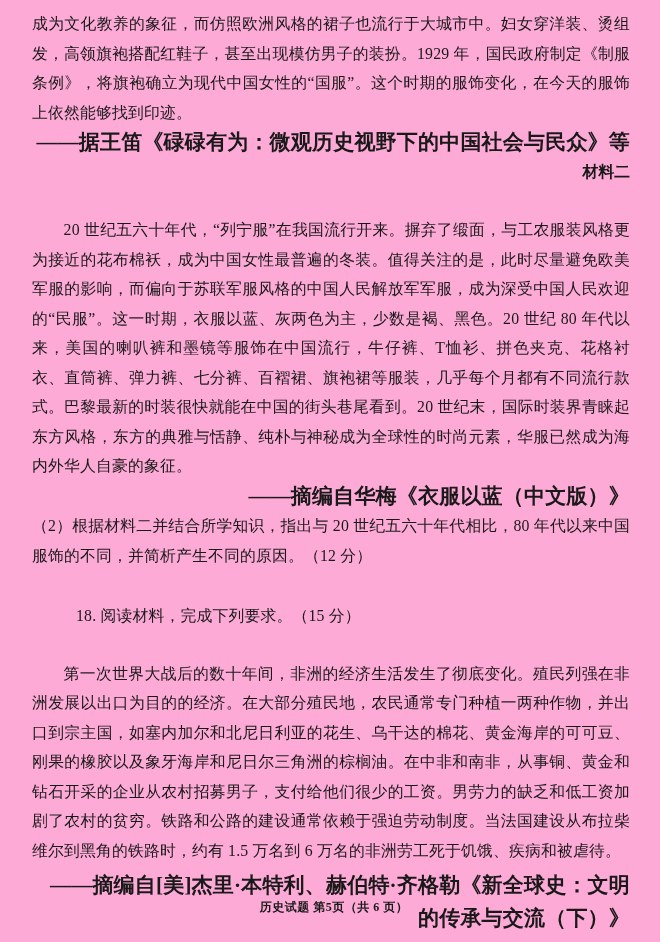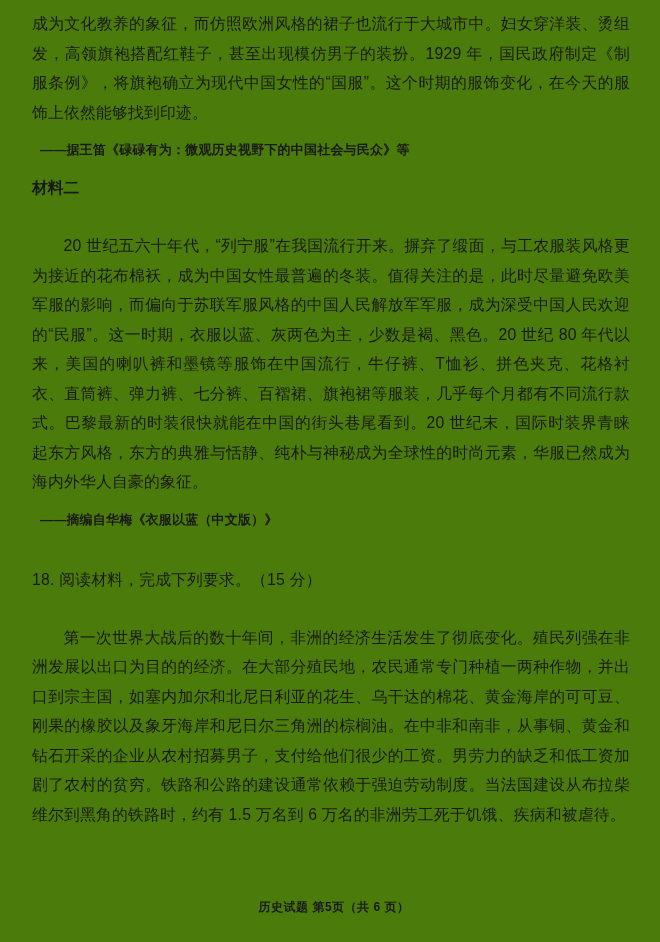--- a/index.html
+++ b/index.html
@@ -5,56 +5,58 @@
   html, body {
     margin: 0;
     padding: 0;
     background: #ffffff;
   }
   .page {
     position: relative;
     width: 660px;
     height: 942px;
     box-sizing: border-box;
-    background: #4d7c0f;
+    background: #f9a8d4;
     padding: 9px 30px 0 32px;
-    font-family: Liberation Sans, sans-serif;
+    font-family: Liberation Serif, serif;
     color: #1d1d1d;
     overflow: hidden;
     filter: blur(0.3px) contrast(1.04);
   }
   .para {
     margin: 0;
     font-size: 15.8px;
     line-height: 29.5px;
     letter-spacing: 0.2px;
     text-align: justify;
   }
   .indent { text-indent: 2em; margin-top: 28px; }
   .source {
-    margin: 8px;
-    font-size: 13px;
+    margin: 0;
+    font-size: 21px;
     line-height: 30px;
     font-weight: bold;
+    text-align: right;
     letter-spacing: 0.2px;
   }
   .label {
     margin: 0;
     font-size: 15.8px;
     line-height: 30px;
     font-weight: bold;
+    text-align: right;
   }
   .question {
     margin: 0;
     font-size: 15.8px;
     line-height: 30px;
     letter-spacing: 0.2px;
     text-align: justify;
   }
-  .heading18 { margin-top: 30px; }
+  .heading18 { margin-top: 30px; margin-left: 44px; }
   .source18 { margin-top: 4px; line-height: 33px; }
   .footer {
     position: absolute;
     left: 4px;
     bottom: 26px;
     width: 100%;
     text-align: center;
     font-size: 12px;
     font-weight: bold;
     letter-spacing: 0.5px;
@@ -69,22 +71,24 @@
 
   <p class="source">——据王笛《碌碌有为：微观历史视野下的中国社会与民众》等</p>
 
   <p class="label">材料二</p>
 
   <p class="para indent">20 世纪五六十年代，“列宁服”在我国流行开来。摒弃了缎面，与工农服装风格更为接近的花布棉袄，成为中国女性最普遍的冬装。值得关注的是，此时尽量避免欧美军服的影响，而偏向于苏联军服风格的中国人民解放军军服，成为深受中国人民欢迎的“民服”。这一时期，衣服以蓝、灰两色为主，少数是褐、黑色。20 世纪 80 年代以来，美国的喇叭裤和墨镜等服饰在中国流行，牛仔裤、T恤衫、拼色夹克、花格衬衣、直筒裤、弹力裤、七分裤、百褶裙、旗袍裙等服装，几乎每个月都有不同流行款式。巴黎最新的时装很快就能在中国的街头巷尾看到。20 世纪末，国际时装界青睐起东方风格，东方的典雅与恬静、纯朴与神秘成为全球性的时尚元素，华服已然成为海内外华人自豪的象征。</p>
 
   <p class="source">——摘编自华梅《衣服以蓝（中文版）》</p>
 
 
+  <p class="question">（2）根据材料二并结合所学知识，指出与 20 世纪五六十年代相比，80 年代以来中国服饰的不同，并简析产生不同的原因。（12 分）</p>
 
   <p class="question heading18">18. 阅读材料，完成下列要求。（15 分）</p>
 
 
   <p class="para indent">第一次世界大战后的数十年间，非洲的经济生活发生了彻底变化。殖民列强在非洲发展以出口为目的的经济。在大部分殖民地，农民通常专门种植一两种作物，并出口到宗主国，如塞内加尔和北尼日利亚的花生、乌干达的棉花、黄金海岸的可可豆、刚果的橡胶以及象牙海岸和尼日尔三角洲的棕榈油。在中非和南非，从事铜、黄金和钻石开采的企业从农村招募男子，支付给他们很少的工资。男劳力的缺乏和低工资加剧了农村的贫穷。铁路和公路的建设通常依赖于强迫劳动制度。当法国建设从布拉柴维尔到黑角的铁路时，约有 1.5 万名到 6 万名的非洲劳工死于饥饿、疾病和被虐待。</p>
 
+  <p class="source source18">——摘编自[美]杰里·本特利、赫伯特·齐格勒《新全球史：文明的传承与交流（下）》</p>
 
   <div class="footer">历史试题 第5页（共 6 页）</div>
 
 </div>
 
 </body></html>

